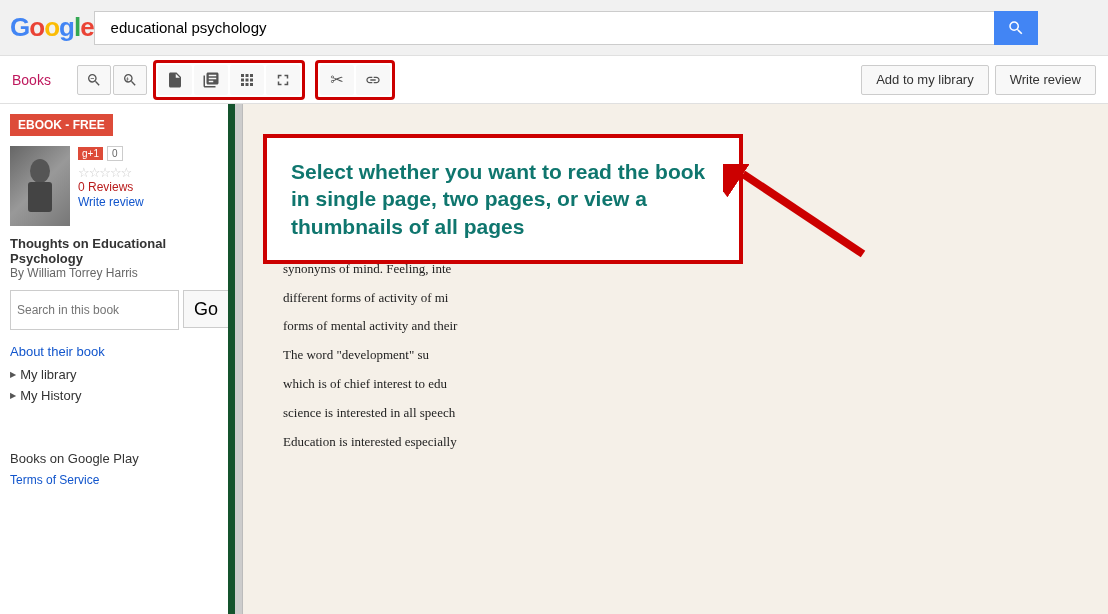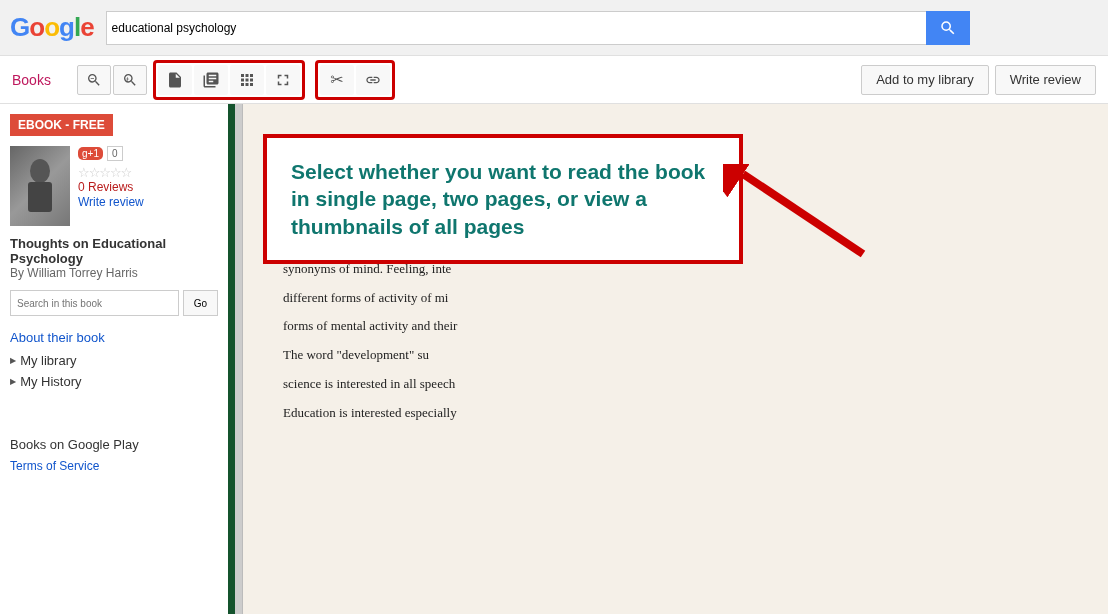--- a/index.html
+++ b/index.html
@@ -10,40 +10,40 @@
       display: flex;
       align-items: center;
       padding: 8px 10px;
       border-bottom: 1px solid #e0e0e0;
       background: #f1f1f1;
       height: 56px;
     }
     #google-logo {
       font-size: 26px;
       font-weight: bold;
-      margin-right: 12px;
+      margin-right: 0;
       letter-spacing: -1px;
     }
     .g-blue { color: #4285F4; }
     .g-red { color: #EA4335; }
     .g-yellow { color: #FBBC05; }
     .g-green { color: #34A853; }
 
     #search-bar {
       display: flex;
       align-items: center;
       flex: 1;
     }
     #search-input {
-      width: 820px;
+      width: 900px;
       height: 34px;
       border: 1px solid #ccc;
       border-right: none;
-      padding: 0 5px;
-      font-size: 12px;
+      padding: 0 16px;
+      font-size: 15px;
       outline: none;
     }
     #search-button {
       width: 44px;
       height: 34px;
       background: #4285F4;
       border: none;
       cursor: pointer;
       display: flex;
       align-items: center;
@@ -175,21 +175,21 @@
       display: flex;
       align-items: center;
       gap: 4px;
       margin-bottom: 4px;
     }
     .g-plus-badge {
       background: #dd4b39;
       color: white;
       font-size: 10px;
       padding: 1px 4px;
-      border-radius: 5px;
+      border-radius: 0;
     }
     .count-badge {
       border: 1px solid #ccc;
       font-size: 10px;
       padding: 1px 4px;
       color: #666;
     }
     .stars { color: #ccc; font-size: 13px; letter-spacing: -1px; }
     .reviews-link { color: #b91c1c; font-size: 12px; text-decoration: none; display: block; }
     .write-review-link { color: #1155cc; font-size: 12px; text-decoration: none; }
@@ -198,33 +198,33 @@
     .book-title { font-weight: bold; font-size: 13px; color: #333; }
     .book-author { font-size: 12px; color: #666; }
 
     .search-book-row {
       display: flex;
       gap: 4px;
       margin-bottom: 14px;
     }
     .search-book-input {
       flex: 1;
-      height: 26px;
+      height: 40px;
       border: 1px solid #ccc;
       padding: 0 6px;
-      font-size: 10px;
+      font-size: 12px;
       color: #999;
     }
     .go-btn {
-      height: 26px;
+      height: 38px;
       padding: 0 10px;
       border: 1px solid #ccc;
       background: #f8f8f8;
       cursor: pointer;
-      font-size: 10px;
+      font-size: 18px;
     }
 
     .sidebar-link {
       color: #1155cc;
       font-size: 13px;
       text-decoration: none;
       display: block;
       margin-bottom: 8px;
     }
     .sidebar-nav-item {
@@ -453,20 +453,21 @@
         <h3>THOUGHTS ON EDUCA</h3>
         <p>
           <span>1. What is meant by educatio</span>
         </p>
         <p>Psychology in general deals w</p>
         <p>In untechnical speech, soul, spiri</p>
         <p>synonyms of mind.  Feeling, inte</p>
         <p>different forms of activity of mi</p>
         <p>forms of mental activity and their</p>
         <p>The word "development" su</p>
+        <p>which is of chief interest to edu</p>
         <p>science is interested in all speech</p>
         <p>Education is interested especially</p>
       </div>
     </div>
 
     <div id="overlay-box">
       <div id="overlay-text">Select whether you want to read the book in single page, two pages, or view a thumbnails of all pages</div>
     </div>
 
     <div id="arrow-container">

